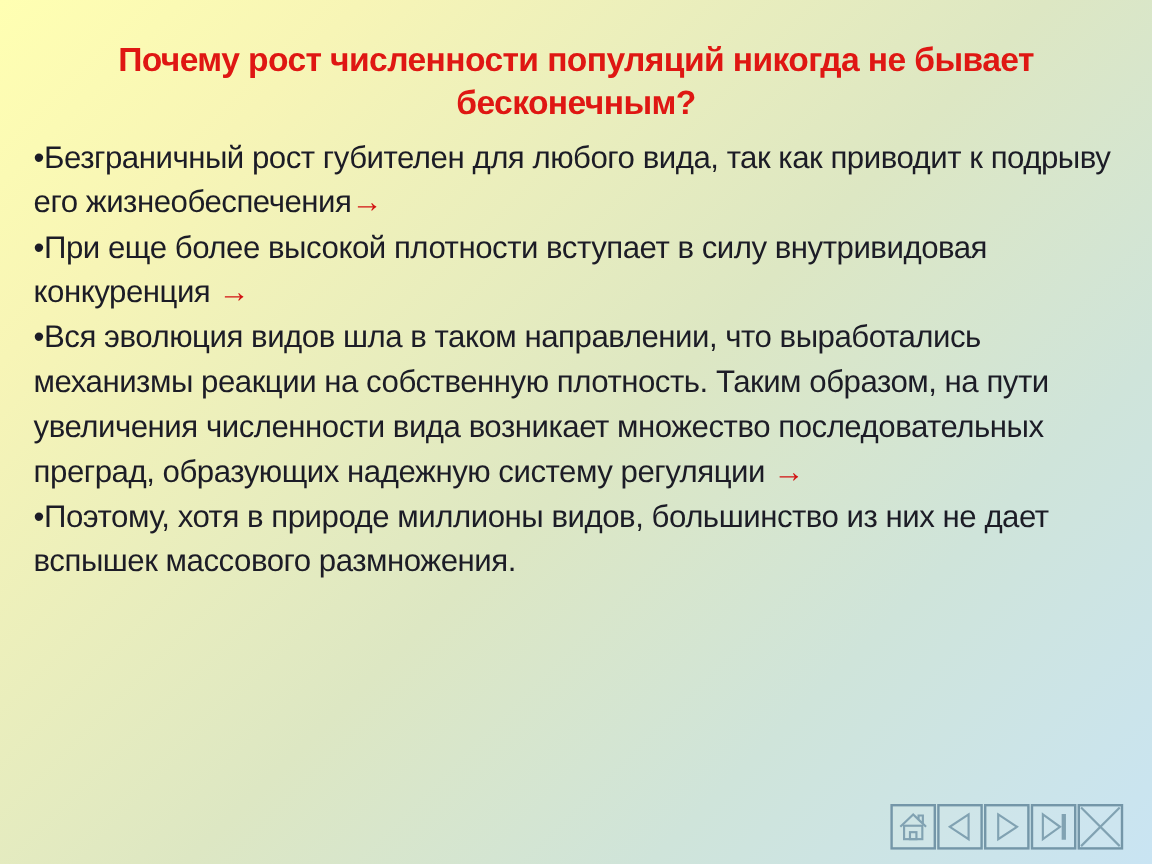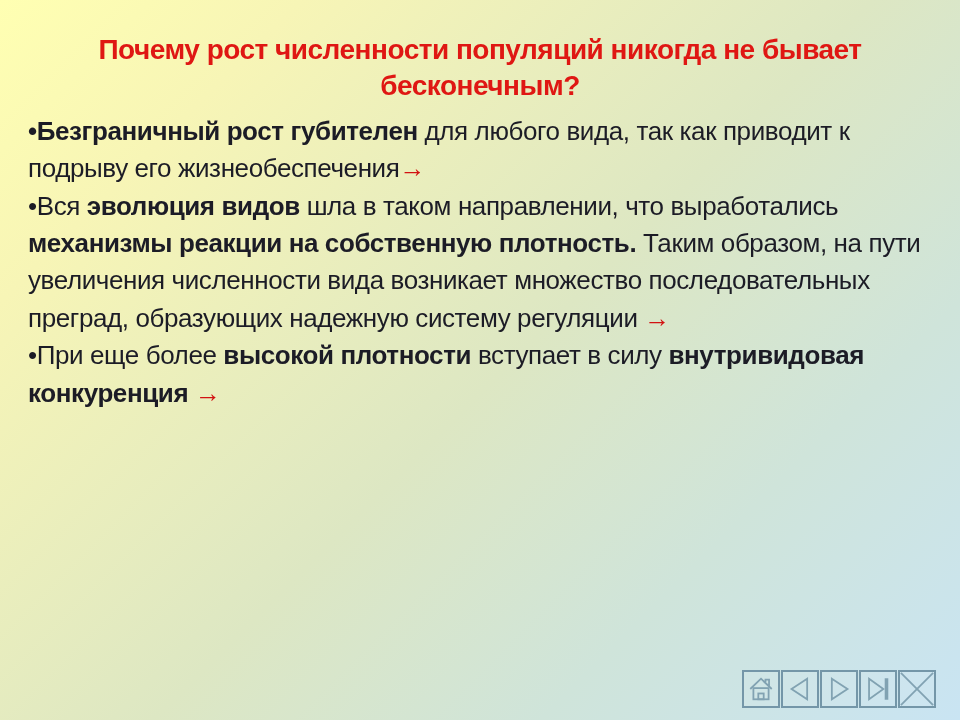--- a/index.html
+++ b/index.html
@@ -22,21 +22,21 @@
     letter-spacing: -0.5px;
     margin: 4px 40px 8px 40px;
   }
   .body-text {
     color: #1c1c26;
     font-size: 26px;
     line-height: 37.4px;
     letter-spacing: -0.4px;
   }
   .body-text p { margin: 0; }
-  .b { font-weight: bold; }
+  .b { font-weight: normal; }
   .arrow {
     color: #d21212;
     font-weight: bold;
   }
   .nav {
     position: absolute;
     right: 24px;
     bottom: 12px;
     display: flex;
     gap: 1px;
@@ -59,24 +59,25 @@
 
 <div class="slide">
 
   <h1 class="title">Почему рост численности популяций никогда не бывает бесконечным?</h1>
 
   <div class="body-text">
 
     <p><span class="b">•Безграничный рост губителен </span><span>для любого вида, так как приводит к подрыву его жизнеобеспечения</span><span class="arrow">→</span></p>
 
 
+    <p><span>•При еще более </span><span class="b">высокой плотности </span><span>вступает в силу </span><span class="b">внутривидовая конкуренция </span><span class="arrow">→</span></p>
+
     <p><span>•Вся </span><span class="b">эволюция видов </span><span>шла в таком направлении, что выработались </span><span class="b">механизмы реакции на собственную плотность. </span><span>Таким образом, на пути увеличения численности вида возникает множество последовательных преград, образующих надежную систему регуляции </span><span class="arrow">→</span></p>
 
-    <p><span>•При еще более </span><span class="b">высокой плотности </span><span>вступает в силу </span><span class="b">внутривидовая конкуренция </span><span class="arrow">→</span></p>
-
+    <p><span class="b">•Поэтому, хотя в природе миллионы видов, большинство из них не дает вспышек массового размножения.</span></p>
 
   </div>
 
   <div class="nav">
 
     <button class="nav-btn" title="">
       <span>
         <svg width="34" height="34" viewBox="0 0 38 38">
           <path d="M7 19 L19 7.5 L24 12.3 M24 12.3 V8.5 H28 V16 M31 19 L24 12.3"></path>
           <rect x="10.5" y="18" width="17" height="12.5"></rect>

